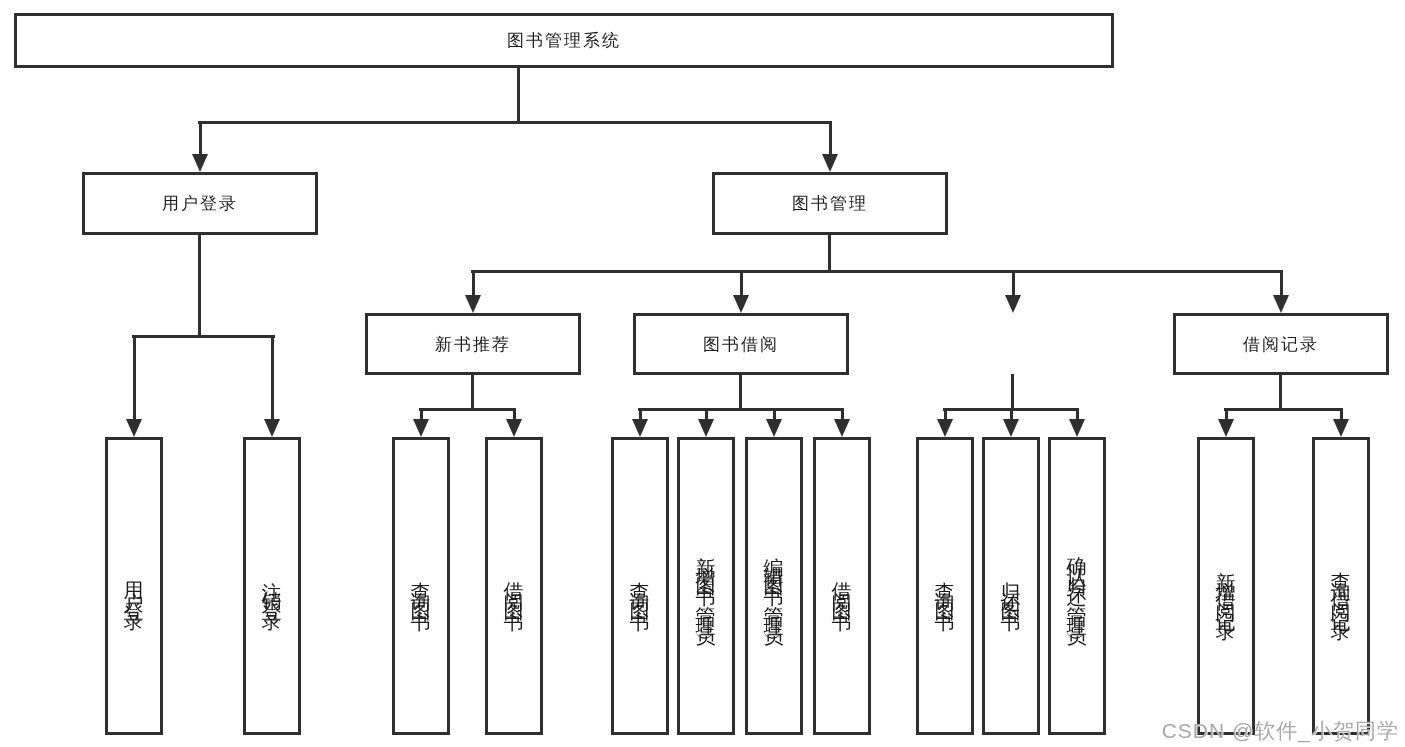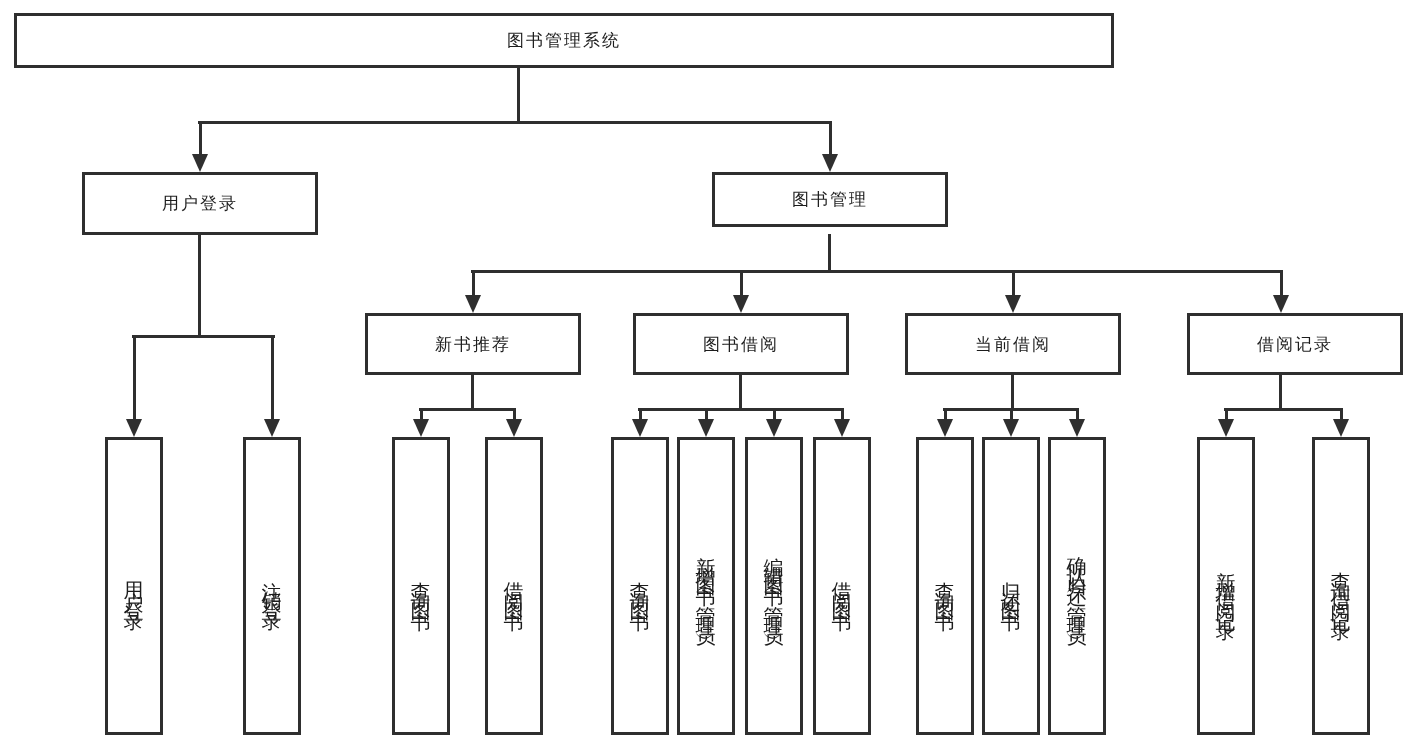--- a/index.html
+++ b/index.html
@@ -56,21 +56,21 @@
   </div>
 
   <div class="line" style="left:517px;top:66px;width:3px;height:58px;"></div>
   <div class="line" style="left:198px;top:121px;width:634px;height:3px;"></div>
   <div class="arrow" style="left:192px;top:122px;height:50px;"></div>
   <div class="arrow" style="left:822px;top:122px;height:50px;"></div>
 
   <div class="hbox" style="left:82px;top:172px;width:236px;height:63px;">
     <span>用户登录</span>
   </div>
-  <div class="hbox" style="left:712px;top:172px;width:236px;height:55px;">
+  <div class="hbox" style="left:712px;top:172px;width:236px;height:63px;">
     <span>图书管理</span>
   </div>
 
   <div class="line" style="left:198px;top:234px;width:3px;height:104px;"></div>
   <div class="line" style="left:132px;top:335px;width:143px;height:3px;"></div>
   <div class="arrow" style="left:126px;top:336px;height:101px;"></div>
   <div class="arrow" style="left:264px;top:336px;height:101px;"></div>
 
   <div class="line" style="left:828px;top:234px;width:3px;height:39px;"></div>
   <div class="line" style="left:471px;top:270px;width:812px;height:3px;"></div>
@@ -78,24 +78,21 @@
   <div class="arrow" style="left:733px;top:271px;height:42px;"></div>
   <div class="arrow" style="left:1005px;top:271px;height:42px;"></div>
   <div class="arrow" style="left:1273px;top:271px;height:42px;"></div>
 
   <div class="hbox" style="left:365px;top:313px;width:216px;height:62px;text-align:center;">
     <span>新书推荐</span>
   </div>
   <div class="hbox" style="left:633px;top:313px;width:216px;height:62px;align-items:center;">
     <span>图书借阅</span>
   </div>
-  <div class="hbox" style="left:905px;top:313px;width:216px;height:62px;">
-    <span>当前借阅</span>
-  </div>
-  <div class="hbox" style="left:1173px;top:313px;width:216px;height:62px;margin-left:14px;">
+  <div class="hbox" style="left:1173px;top:313px;width:216px;height:62px;">
     <span>借阅记录</span>
   </div>
 
   <div class="line" style="left:471px;top:374px;width:3px;height:37px;"></div>
   <div class="line" style="left:419px;top:408px;width:97px;height:3px;"></div>
   <div class="arrow" style="left:413px;top:409px;height:28px;"></div>
   <div class="arrow" style="left:506px;top:409px;height:28px;"></div>
 
   <div class="line" style="left:739px;top:374px;width:3px;height:37px;"></div>
   <div class="line" style="left:638px;top:408px;width:206px;height:3px;"></div>
@@ -152,14 +149,15 @@
     <span>确认归还（管理员）</span>
   </div>
 
   <div class="vbox" style="left:1197px;top:437px;width:58px;height:298px;">
     <span>新增借阅记录</span>
   </div>
   <div class="vbox" style="left:1312px;top:437px;width:58px;height:298px;">
     <span>查询借阅记录</span>
   </div>
 
+  <div class="watermark">CSDN @软件_小贺同学</div>
 
 </div>
 
 </body></html>

